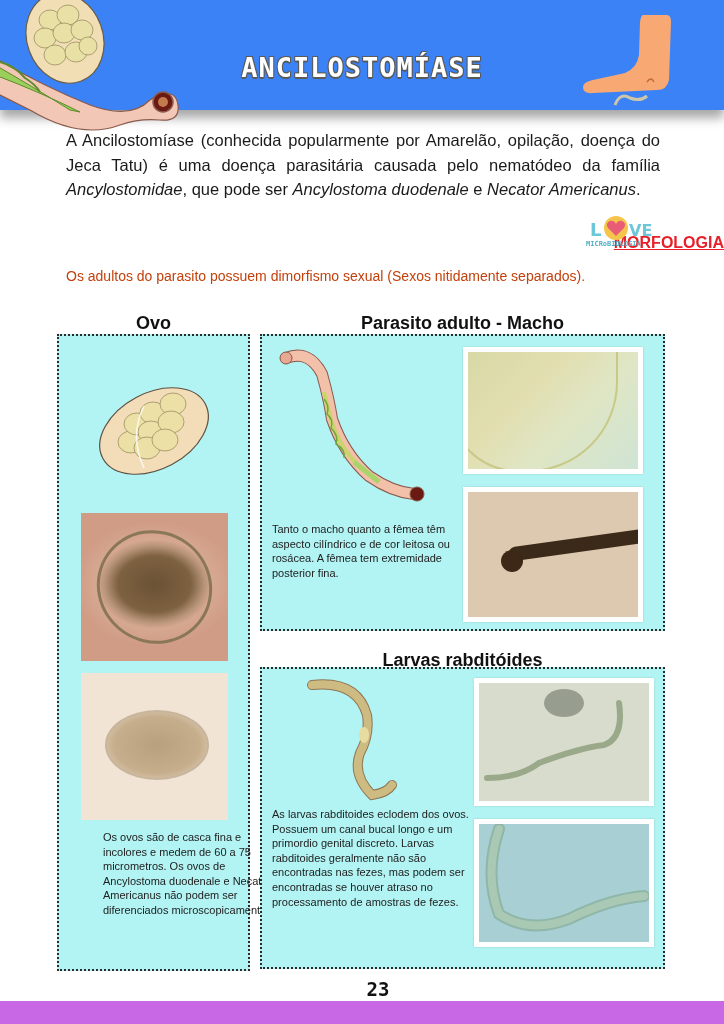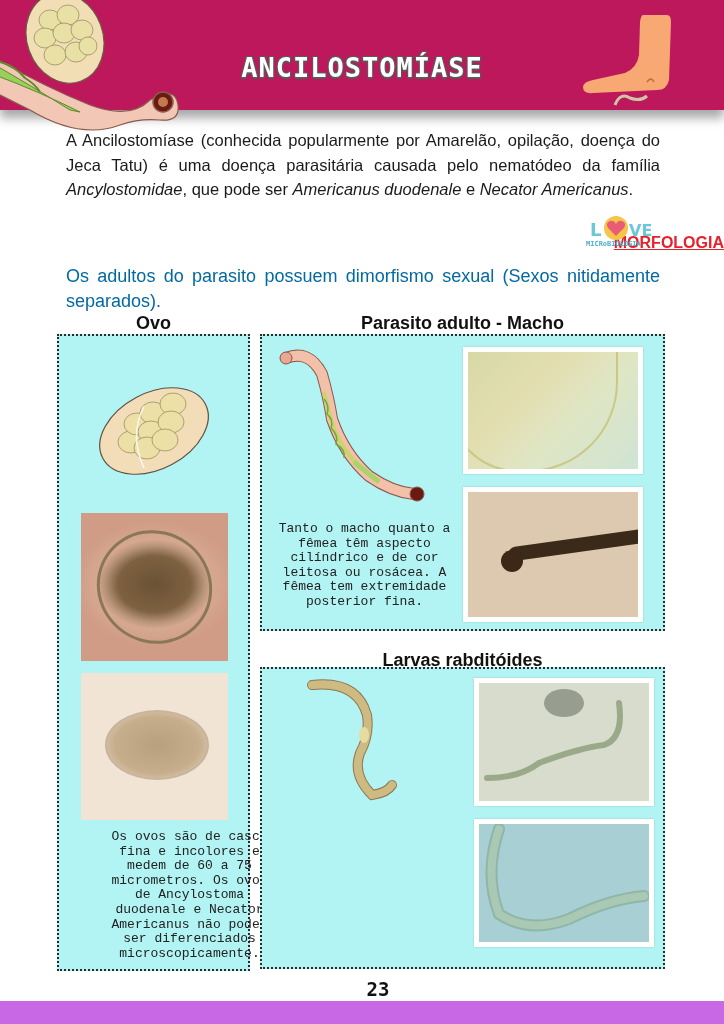--- a/index.html
+++ b/index.html
@@ -2,21 +2,21 @@
 <html><head>
 <meta charset="utf-8">
 <style>
   * { box-sizing: border-box; margin: 0; padding: 0; }
   html, body { width: 724px; height: 1024px; background: #ffffff; overflow: hidden; }
   body { position: relative; font-family: "DejaVu Sans", sans-serif; color: #1b1b1b; }
 
   
   .header {
     position: absolute; left: 0; top: 0; width: 724px; height: 110px;
-    background: #be185d;
+    background: #3b82f6;
     box-shadow: 0 8px 10px rgba(0,0,0,0.35);
     z-index: 2;
   }
   .header-title {
     position: absolute; left: 0; right: 0; top: 52px; text-align: center;
     font-family: "DejaVu Sans Mono", monospace; font-weight: bold;
     font-size: 27px; letter-spacing: 1px; color: #ffffff;
     text-shadow: -1px -1px 0 #5a5a5a, 1px -1px 0 #5a5a5a, -1px 1px 0 #5a5a5a, 1px 1px 0 #5a5a5a, 0 2px 0 #5a5a5a;
   }
   .header-illus-left { position: absolute; left: 0; top: 0; width: 185px; height: 170px; z-index: 3; }
@@ -36,36 +36,36 @@
     color: #e8202a; text-decoration: underline;
   }
   .logo { position: absolute; left: 586px; top: 214px; width: 68px; height: 38px; }
   .logo-text {
     position: absolute; left: 0; top: 26px; width: 68px; text-align: left;
     font-family: "DejaVu Sans Mono", monospace; font-size: 7px; font-weight: bold; color: #4fb0c6;
   }
 
   .para2 {
     position: absolute; left: 66px; top: 264px; width: 594px;
-    font-family: "Liberation Sans", sans-serif; font-size: 18px; line-height: 24.5px;
-    text-align: justify; color: #0369a1;
+    font-family: "Liberation Sans", sans-serif; font-size: 14px; line-height: 24.5px;
+    text-align: justify; color: #c2410c;
   }
 
   .col-title {
     position: absolute; font-family: "Liberation Sans", sans-serif; font-weight: bold;
     font-size: 18px; color: #111; text-align: center;
   }
 
   .panel {
     position: absolute; background: #b2f3f3;
     border: 2px dotted #2a2a2a;
   }
   .panel-text {
-    position: absolute; text-align: center;
-    font-family: Liberation Mono, monospace; font-size: 13px; line-height: 14.6px; color: #222;
+    position: absolute; 
+    font-family: Liberation Sans, sans-serif; font-size: 11px; line-height: 14.6px; color: #222;
   }
 
   .photo { position: absolute; overflow: hidden; }
   .photo.framed { border: 5px solid #ffffff; box-shadow: 0 0 2px rgba(0,0,0,0.15); }
 
   .page-number {
     position: absolute; left: 0; width: 724px; top: 978px; text-align: center;
     font-family: "DejaVu Sans Mono", monospace; font-weight: bold; font-size: 19px; color: #111; padding-left: 32px;
   }
   .footer-band { position: absolute; left: 0; top: 1001px; width: 724px; height: 23px; background: #c868e4; }
@@ -98,21 +98,21 @@
   </g>
 </svg>
 
 <svg class="header-illus-right" viewBox="0 0 105 100">
   <path d="M68 5 L92 5 Q96 5 96 12 L94 70 Q92 80 82 80 L18 83 Q8 84 8 77 Q8 72 18 70 L50 63 Q62 58 64 45 L65 12 Q66 5 68 5 Z" fill="#f8a873"></path>
   <path d="M72 72 Q76 66 79 72" fill="none" stroke="#c86a36" stroke-width="1.5"></path>
   <path d="M40 95 Q45 82 55 88 Q65 92 72 86" fill="none" stroke="#cfc6a8" stroke-width="3"></path>
 </svg>
 
 <p class="intro">
-  <span>A Ancilostomíase (conhecida popularmente por Amarelão, opilação, doença do Jeca Tatu) é uma doença parasitária causada pelo nematódeo da família </span><i>Ancylostomidae</i><span>, que pode ser </span><i>Americanus duodenale</i><span> e </span><i>Necator Americanus</i><span>.</span>
+  <span>A Ancilostomíase (conhecida popularmente por Amarelão, opilação, doença do Jeca Tatu) é uma doença parasitária causada pelo nematódeo da família </span><i>Ancylostomidae</i><span>, que pode ser </span><i>Ancylostoma duodenale</i><span> e </span><i>Necator Americanus</i><span>.</span>
 </p>
 
 <div class="section-heading">MORFOLOGIA</div>
 
 <div class="logo">
   <svg width="68" height="28" viewBox="0 0 68 28">
     <text x="4" y="22" font-family="DejaVu Sans" font-size="18" font-weight="bold" fill="#6cc7d8">L</text>
     <circle cx="30" cy="14" r="12" fill="#f5c44a"></circle>
     <path d="M30 22 L22 14 Q19 9 24 7 Q28 6 30 10 Q32 6 36 7 Q41 9 38 14 Z" fill="#e85d75"></path>
     <text x="43" y="22" font-family="DejaVu Sans" font-size="16" font-weight="bold" fill="#6cc7d8">VE</text>
@@ -190,16 +190,17 @@
     </svg>
   </div>
 
   <div class="photo framed" style="left:212px; top:150px; width:180px; height:128px; background:#a8cfd4;">
     <svg width="170" height="118" viewBox="0 0 170 118">
       <path d="M20 5 Q5 50 20 90 Q50 110 90 95 Q130 75 165 72" fill="none" stroke="#8fb6a8" stroke-width="12" stroke-linecap="round"></path>
       <path d="M20 5 Q5 50 20 90 Q50 110 90 95 Q130 75 165 72" fill="none" stroke="#a9c9b4" stroke-width="8" stroke-linecap="round"></path>
     </svg>
   </div>
 
+  <div class="panel-text" style="left:10px; top:138px; width:200px;">As larvas rabditoides eclodem dos ovos. Possuem um canal bucal longo e um primordio genital discreto. Larvas rabditoides geralmente não são encontradas nas fezes, mas podem ser encontradas se houver atraso no processamento de amostras de fezes.</div>
 </div>
 
 <div class="page-number">23</div>
 <div class="footer-band"></div>
 
 </body></html>

